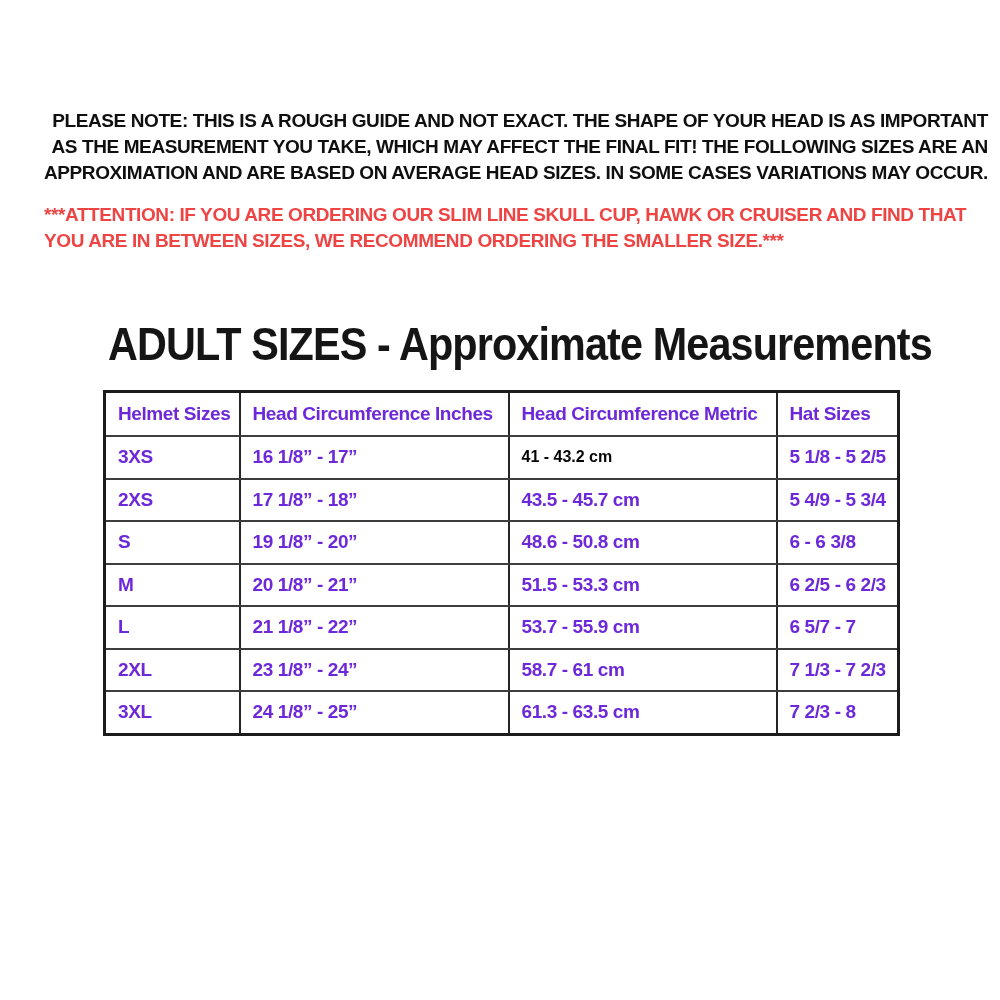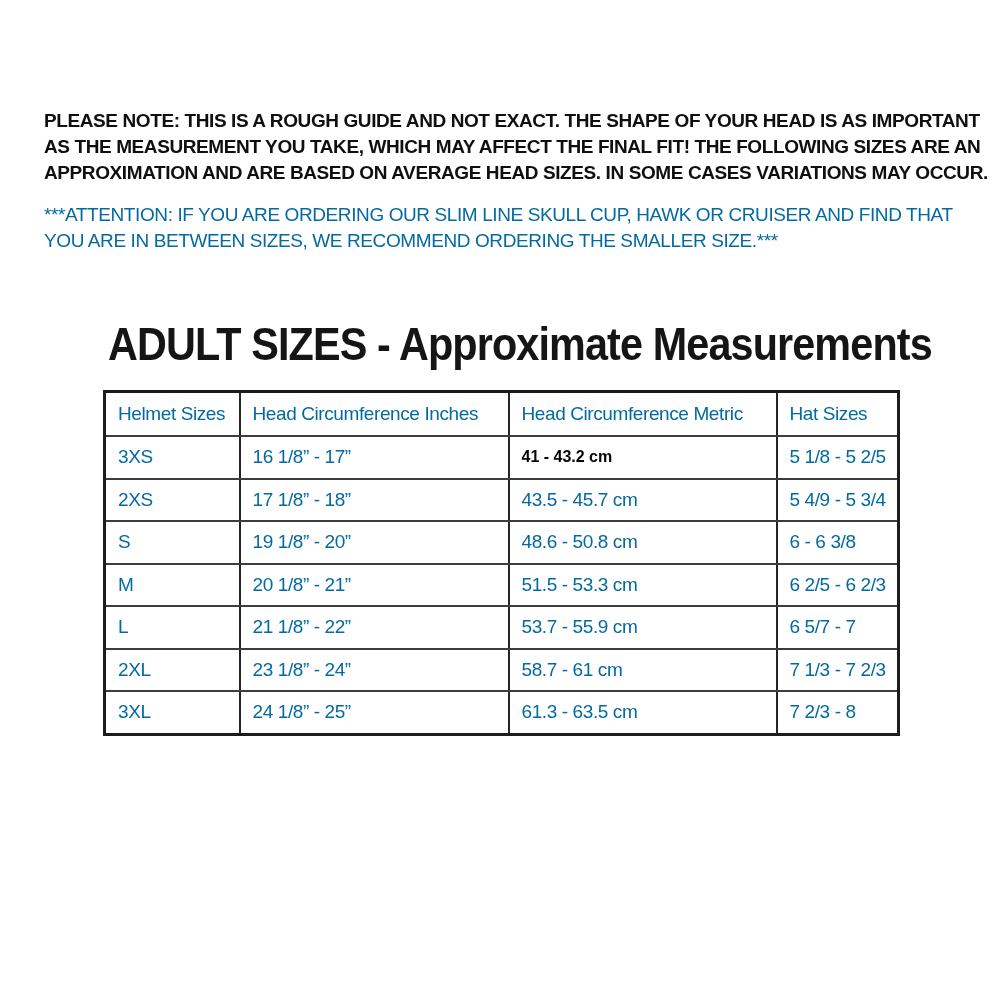--- a/index.html
+++ b/index.html
@@ -20,31 +20,32 @@
     position: absolute;
     left: 44px;
     top: 108px;
     margin: 0;
     font-size: 19px;
     font-weight: 700;
     letter-spacing: -0.4px;
     line-height: 26px;
     color: #0f0f0f;
     white-space: pre;
+    text-align: right;
   }
   .attention {
     position: absolute;
     left: 44px;
     top: 202px;
     margin: 0;
     font-size: 19px;
-    font-weight: 400;
+    font-weight: 700;
     letter-spacing: -0.4px;
     line-height: 26px;
-    color: #0369a1;
+    color: #ef4444;
     white-space: pre;
   }
   .title {
     position: absolute;
     left: 108px;
     top: 316px;
     margin: 0;
     font-size: 47px;
     font-weight: 700;
     letter-spacing: -1px;
@@ -67,23 +68,23 @@
   .size-table col.c3 { width: 268px; }
   .size-table col.c4 { width: 122px; }
   .size-table th, .size-table td {
     border-left: 2px solid #252525;
     border-right: 2px solid #252525;
     border-top: 2px solid #3d3d3d;
     border-bottom: 2px solid #3d3d3d;
     text-align: left;
     vertical-align: middle;
     padding: 0 6px 0 12px;
-    font-weight: 400;
+    font-weight: 700;
     letter-spacing: -0.4px;
-    color: #0369a1;
+    color: #6d28d9;
     white-space: nowrap;
     overflow: hidden;
   }
   .size-table th {
     height: 42px;
     font-size: 19px;
   }
   .size-table td {
     height: 40.5px;
     font-size: 19px;

